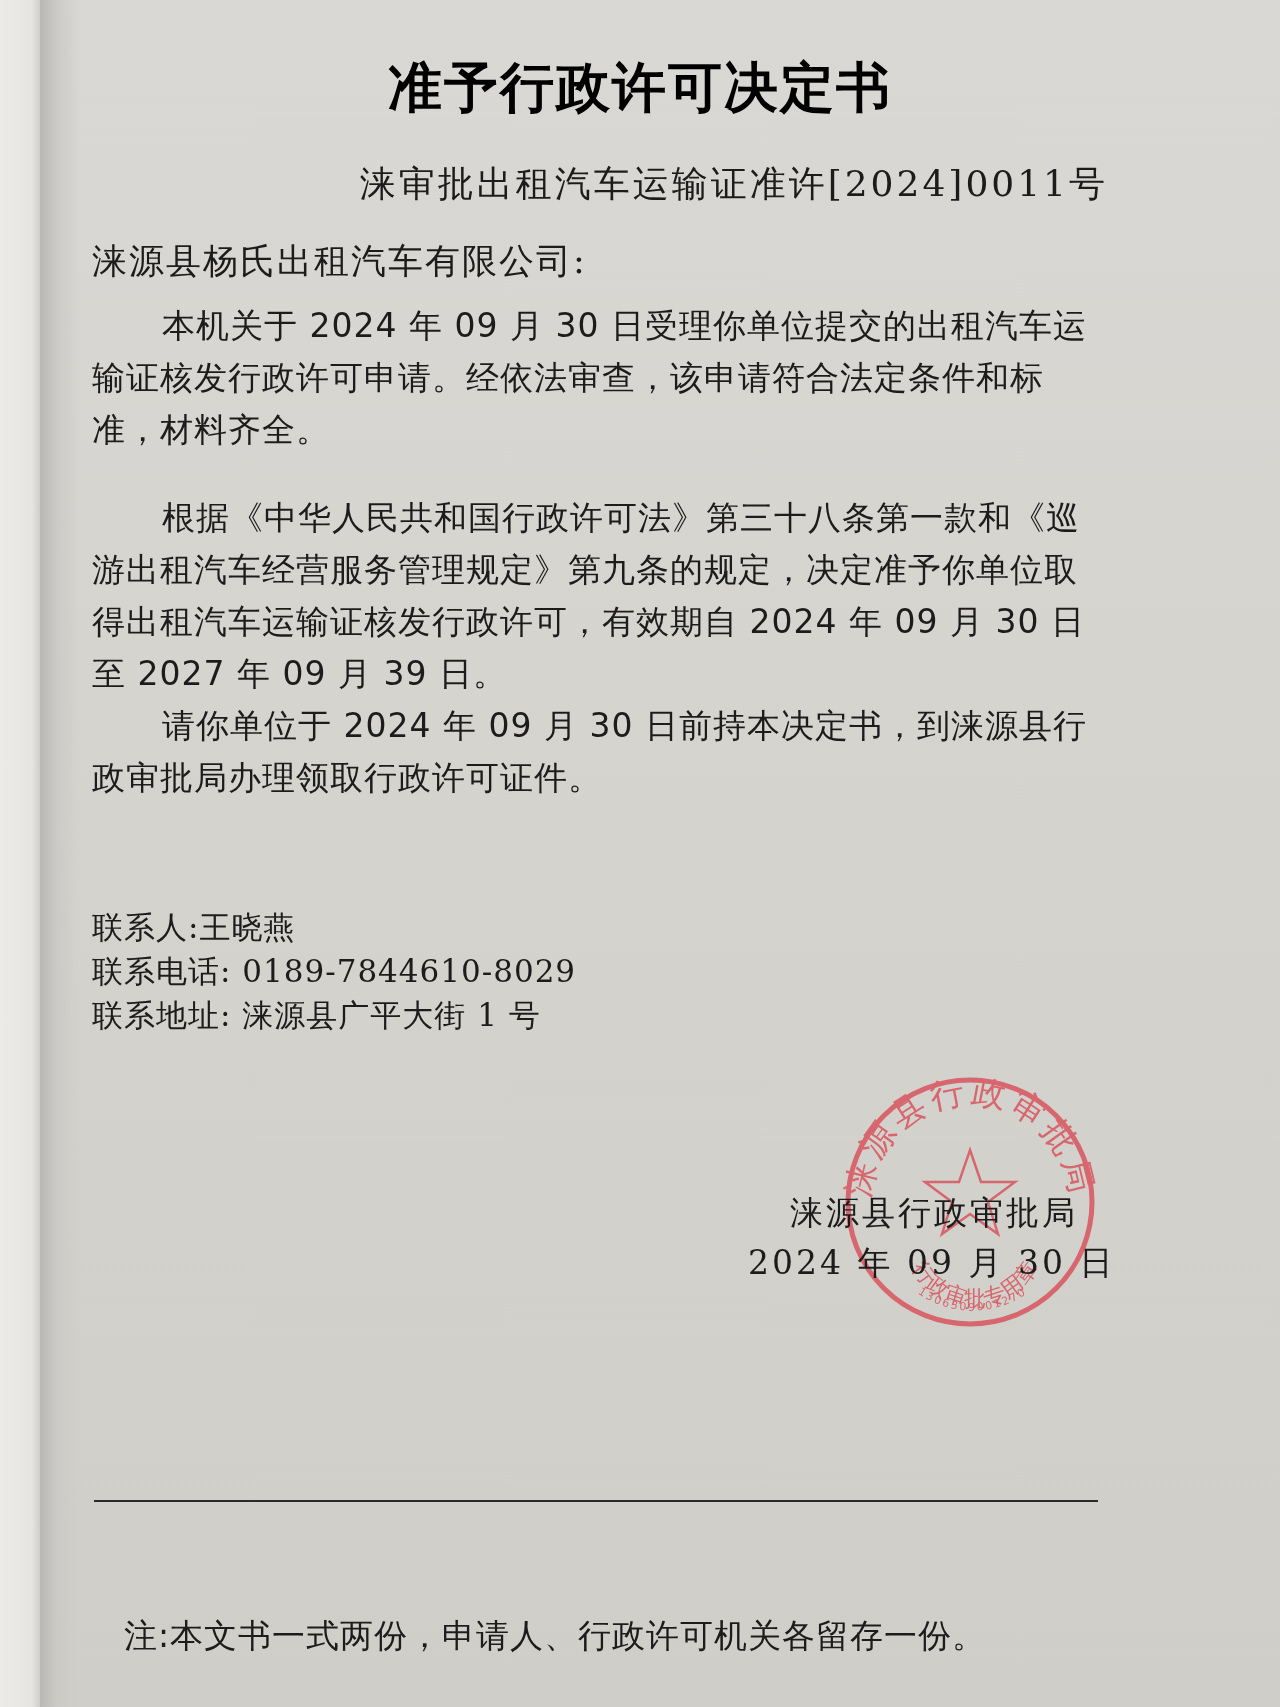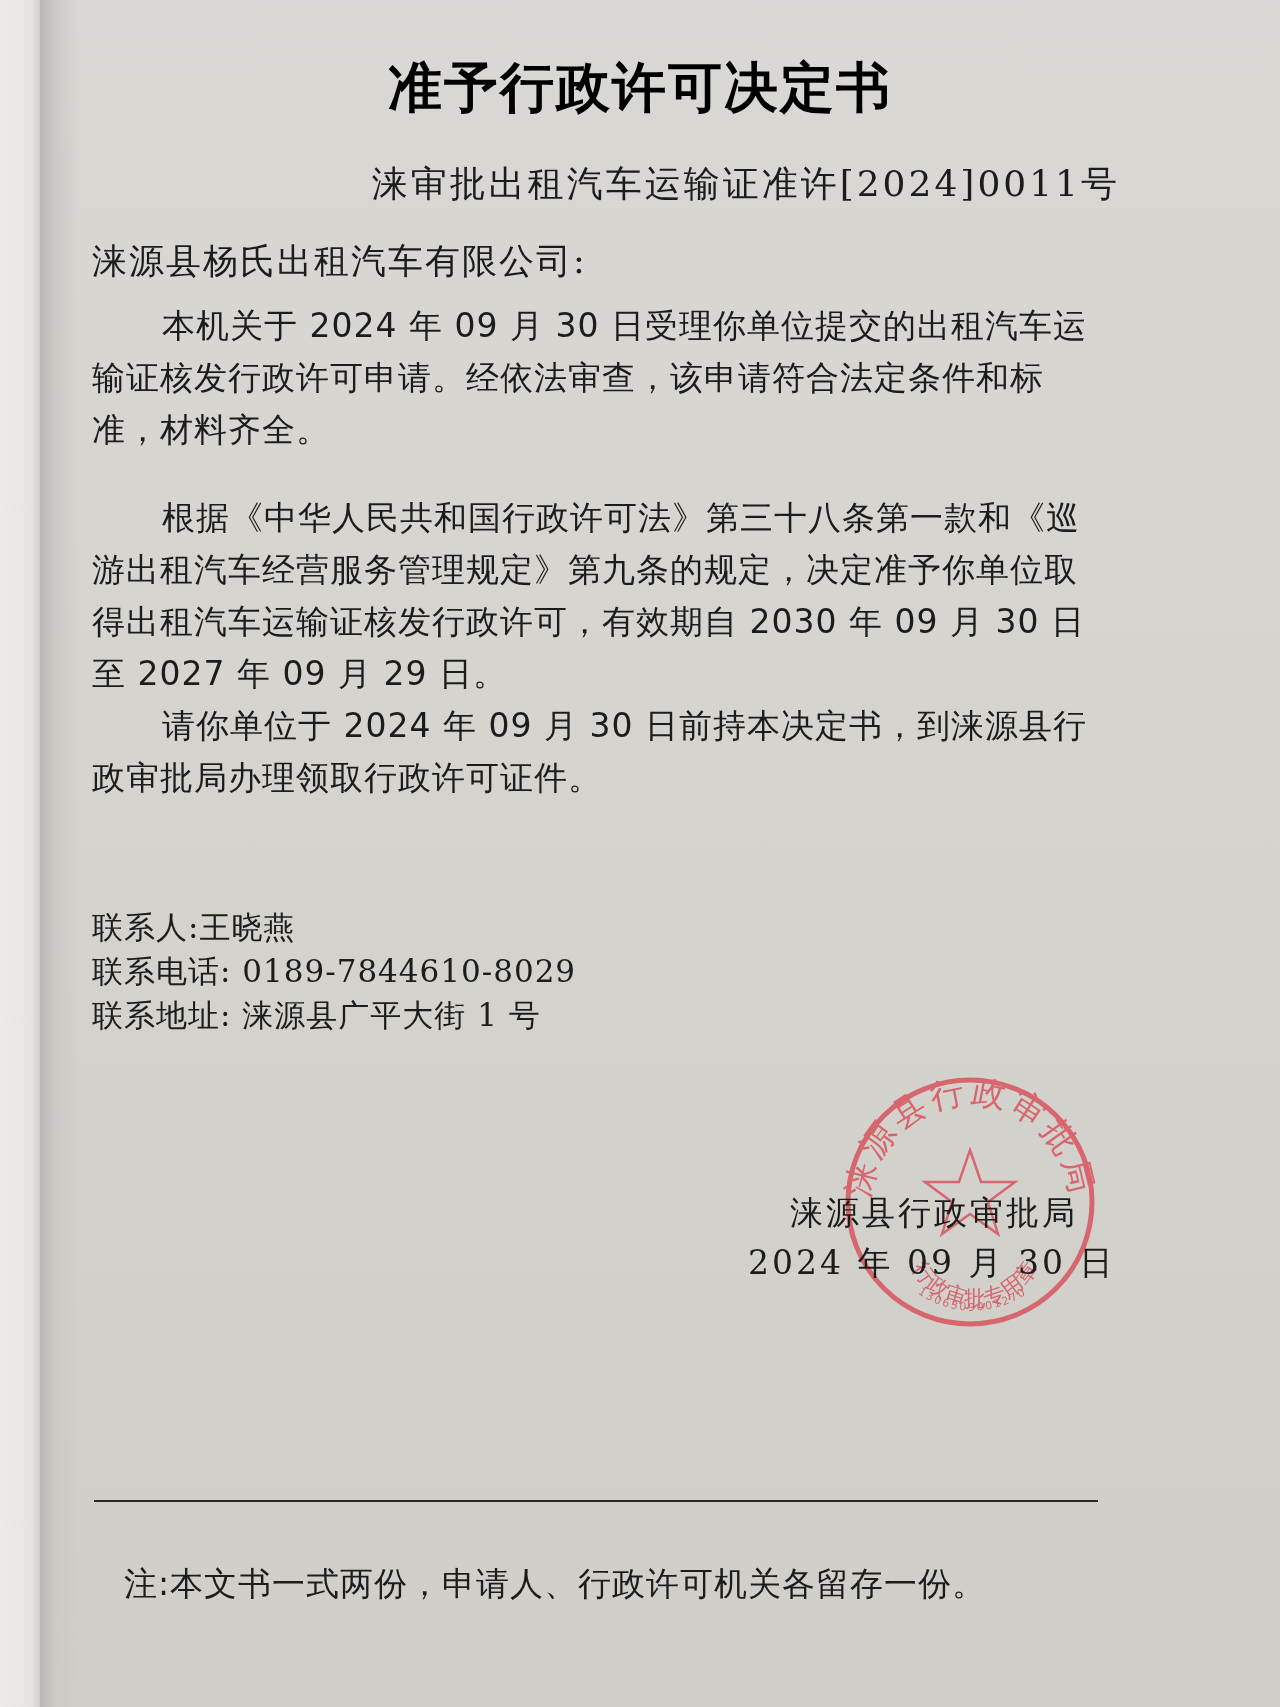--- a/index.html
+++ b/index.html
@@ -20,21 +20,21 @@
     .sheet {
       position: absolute; left: 40px; top: 0; right: 0; bottom: 0;
       background: linear-gradient(180deg, #d9d8d4 0%, #d4d3ce 50%, #cfcec8 100%);
     }
     .title {
       position: absolute; left: 0; width: 1280px; top: 52px; text-align: center;
       font-family: "DejaVu Sans", "Liberation Sans", sans-serif;
       font-weight: bold; font-size: 54px; letter-spacing: 2px; color: #000000;
     }
     .doc-number {
-      position: absolute; right: 160px; top: 160px;
+      position: absolute; right: 172px; top: 160px;
       font-size: 36px; letter-spacing: 3px; white-space: nowrap;
     }
     .addressee {
       position: absolute; left: 92px; top: 238px;
       font-size: 35px; letter-spacing: 2px; white-space: nowrap; text-align: center;
     }
     .para {
       position: absolute; left: 92px; width: 1000px;
       font-size: 33px; line-height: 52px; letter-spacing: 1px;
       font-family: "DejaVu Sans", "Liberation Sans", sans-serif;
@@ -55,41 +55,41 @@
     .issuer div { white-space: nowrap; }
     .stamp {
       position: absolute; left: 840px; top: 1072px; width: 260px; height: 260px;
       pointer-events: none; opacity: 0.75;
     }
     .footer-rule {
       position: absolute; left: 94px; top: 1500px; width: 1004px; height: 2px;
       background: #2a2a2a;
     }
     .footer-note {
-      position: absolute; left: 124px; top: 1562px;
+      position: absolute; left: 124px; top: 1614px;
       font-size: 33px; letter-spacing: 1px; white-space: nowrap;
       font-family: "DejaVu Sans", "Liberation Sans", sans-serif;
     }
   </style>
 </head>
 <body>
 
 <div class="left-page"></div>
 <div class="sheet"></div>
 <div class="gutter-shadow"></div>
 
 <div class="title">准予行政许可决定书</div>
 <div class="doc-number">涞审批出租汽车运输证准许[2024]0011号</div>
 <div class="addressee">涞源县杨氏出租汽车有限公司:</div>
 
 <div class="para p1">
   <span class="indent"></span><span>本机关于 2024 年 09 月 30 日受理你单位提交的出租汽车运输证核发行政许可申请。经依法审查，该申请符合法定条件和标准，材料齐全。</span>
 </div>
 <div class="para p2">
-  <span class="indent"></span><span>根据《中华人民共和国行政许可法》第三十八条第一款和《巡游出租汽车经营服务管理规定》第九条的规定，决定准予你单位取得出租汽车运输证核发行政许可，有效期自 2030 年 09 月 30 日至 2027 年 09 月 29 日。</span>
+  <span class="indent"></span><span>根据《中华人民共和国行政许可法》第三十八条第一款和《巡游出租汽车经营服务管理规定》第九条的规定，决定准予你单位取得出租汽车运输证核发行政许可，有效期自 2024 年 09 月 30 日至 2027 年 09 月 39 日。</span>
 </div>
 <div class="para p3">
   <span class="indent"></span><span>请你单位于 2024 年 09 月 30 日前持本决定书，到涞源县行政审批局办理领取行政许可证件。</span>
 </div>
 
 <div class="contacts">
   <div>联系人:王晓燕</div>
   <div>联系电话: 0189-7844610-8029</div>
   <div>联系地址: 涞源县广平大街 1 号</div>
 </div>

